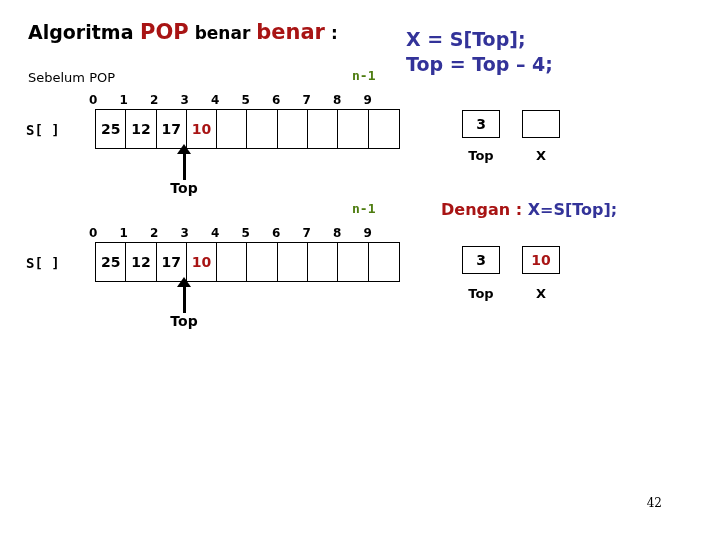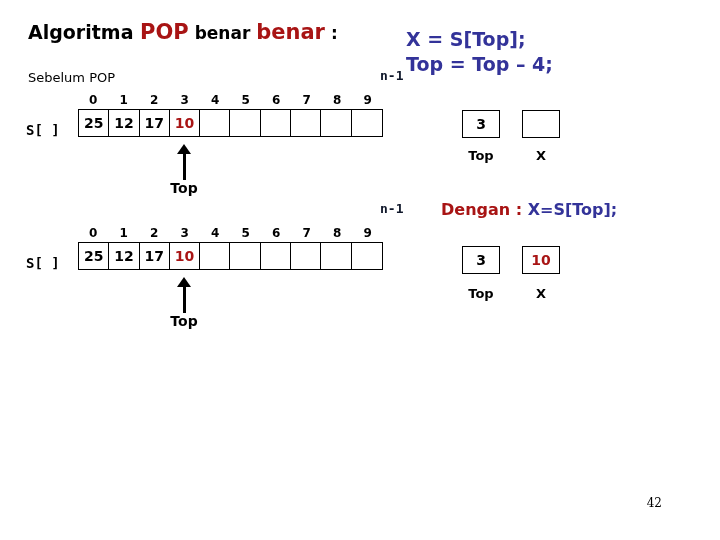--- a/index.html
+++ b/index.html
@@ -42,24 +42,23 @@
     font-weight: normal;
     color: #000000;
     white-space: nowrap;
   }
 
   
   .nminus {
     position: absolute;
     font-size: 13px;
     font-weight: bold;
-    color: #0f172a;
+    color: #4d7c0f;
     font-family: "DejaVu Sans Mono", monospace;
     white-space: nowrap;
-    margin-left: 28px;
   }
 
   
   .array-block {
     position: absolute;
   }
   .idx-row {
     position: absolute;
     top: 0;
     left: 0;
@@ -70,22 +69,22 @@
     top: 0;
     width: 30.5px;
     text-align: center;
     font-size: 12px;
     font-weight: bold;
     color: #000000;
   }
   .cells {
     position: absolute;
     top: 16px;
-    left: 0;
-    height: 28px;
+    left: 17px;
+    height: 40px;
     border: 1.6px solid #000000;
     box-sizing: border-box;
     display: flex;
   }
   .cell {
     width: 30.5px;
     height: 100%;
     box-sizing: border-box;
     border-right: 1.6px solid #000000;
     display: flex;

